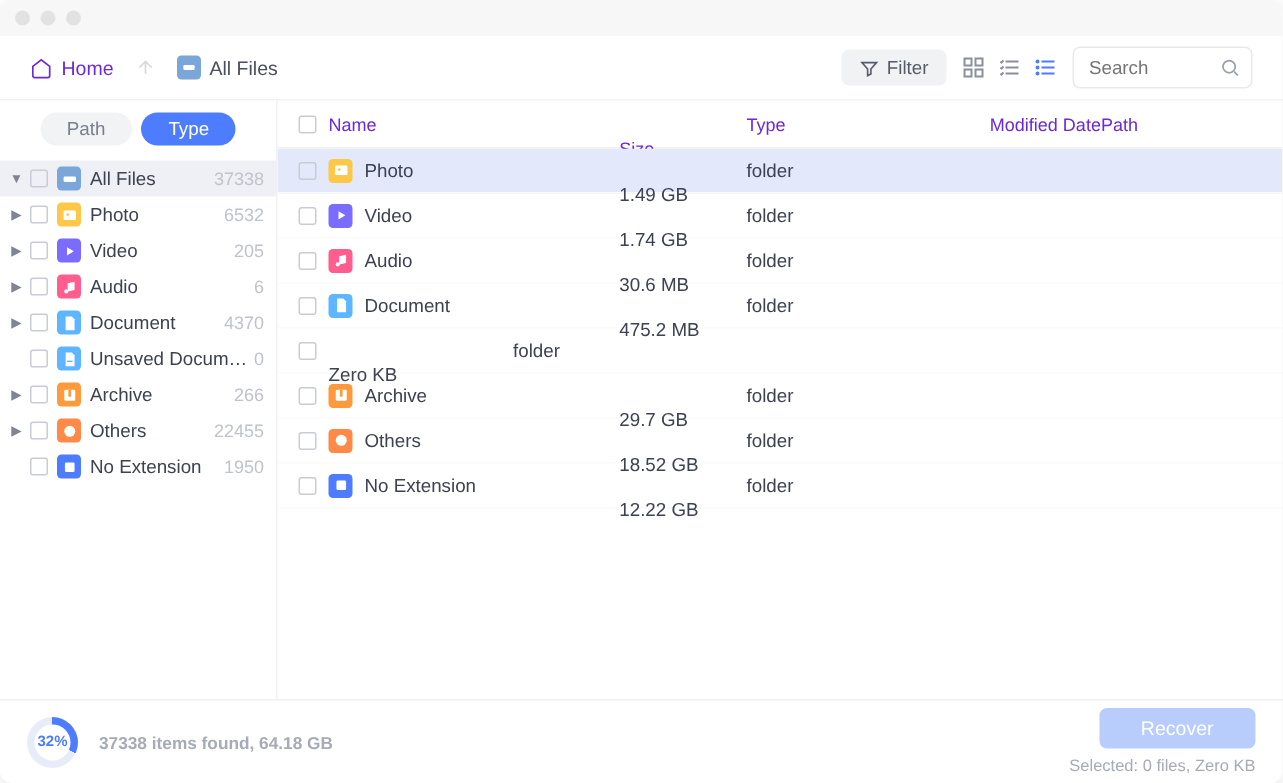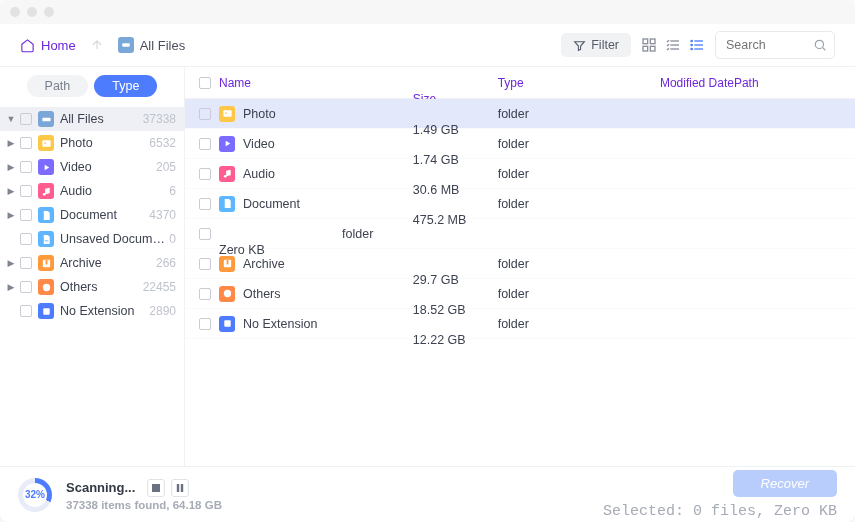--- a/index.html
+++ b/index.html
@@ -56,22 +56,22 @@
 .ft-left { display:flex; align-items:center; gap: 14px; }
 .spinner { width: 34px; height: 34px; position: relative; }
 .spinner-ring { width:34px; height:34px; border-radius:50%; background: conic-gradient(#4d7cfe 0deg 115deg, #e8ecf8 115deg 360deg); display:flex; align-items:center; justify-content:center; }
 .spinner-ring::before { content:""; width:24px; height:24px; background:#fff; border-radius:50%; position:absolute; }
 .spin-txt { position:absolute; inset:0; display:flex; align-items:center; justify-content:center; font-size:10px; font-weight:600; color:#4d7cfe; }
 .scan-txt .t1 { font-size: 13px; font-weight: 600; color:#333844; }
 .scan-txt .t2 { font-size: 11.5px; color:#a6abb6; margin-top:2px;font-weight:bold; }
 .scan-ctrl { display:flex; gap:6px; margin-left:4px; }
 .sc-btn { width:18px; height:18px; border:1px solid #e1e3e8; border-radius:3px; display:flex; align-items:center; justify-content:center; color:#6b7180; cursor:pointer; font-size:9px; }
 .ft-right { display:flex; flex-direction:column; align-items:flex-end; gap:6px; }
-.recover-btn { padding: 6px 28px; background:#b8cdfb; color:#fff; border-radius:5px; font-size:13px; cursor:pointer;font-style:italic; }
-.sel-txt { font-size:15px; color:#a6abb6;font-family:Liberation Mono, monospace; }
+.recover-btn { padding: 6px 28px; background:#b8cdfb; color:#fff; border-radius:5px; font-size:13px; cursor:pointer; }
+.sel-txt { font-size:11px; color:#a6abb6; }
 
 svg { display:block; }
 </style>
 </head>
 <body>
 
 <div class="titlebar">
   <div class="traffic-lights">
     <div class="tl"></div>
     <div class="tl"></div>
@@ -253,21 +253,21 @@
         <div class="tree-row">
     <span class="tw"></span>
     <span class="cb"></span>
     <span class="tico" style="background:#4d7cfe">
             <svg width="11" height="11" viewBox="0 0 24 24" fill="#fff">
               <rect x="5" y="5" width="14" height="14" rx="2"></rect>
               <text x="12" y="17" font-size="14" text-anchor="middle" fill="#fff">?</text>
             </svg>
           </span>
     <span class="tlbl">No Extension</span>
-    <span class="tcnt">2890</span>
+    <span class="tcnt">1950</span>
         </div>
       </div>
   </div>
 
   <div class="content">
     <div class="thead">
       <div class="col-cb">
           <div class="cb"></div>
         </div>
       <div class="col-name">Name</div>
@@ -414,36 +414,20 @@
 
 </div>
 
 <div class="footer">
   <div class="ft-left">
     <div class="spinner">
       <div class="spinner-ring"></div>
       <div class="spin-txt">32%</div>
     </div>
     <div class="scan-txt">
-      <div style="display:flex;align-items:center;gap:8px;">
-        <div class="t1">Scanning...</div>
-        <div class="scan-ctrl">
-          <div class="sc-btn">
-            <svg width="8" height="8" viewBox="0 0 10 10">
-                <rect width="10" height="10" fill="currentColor"></rect>
-              </svg>
-          </div>
-          <div class="sc-btn">
-            <svg width="8" height="8" viewBox="0 0 10 10">
-                <rect x="1" width="3" height="10" fill="currentColor"></rect>
-                <rect x="6" width="3" height="10" fill="currentColor"></rect>
-              </svg>
-          </div>
-        </div>
-      </div>
       <div class="t2">37338 items found, 64.18 GB</div>
     </div>
   </div>
   <div class="ft-right">
     <div class="recover-btn">Recover</div>
     <div class="sel-txt">Selected: 0 files, Zero KB</div>
   </div>
 </div>
 
 </body></html>

